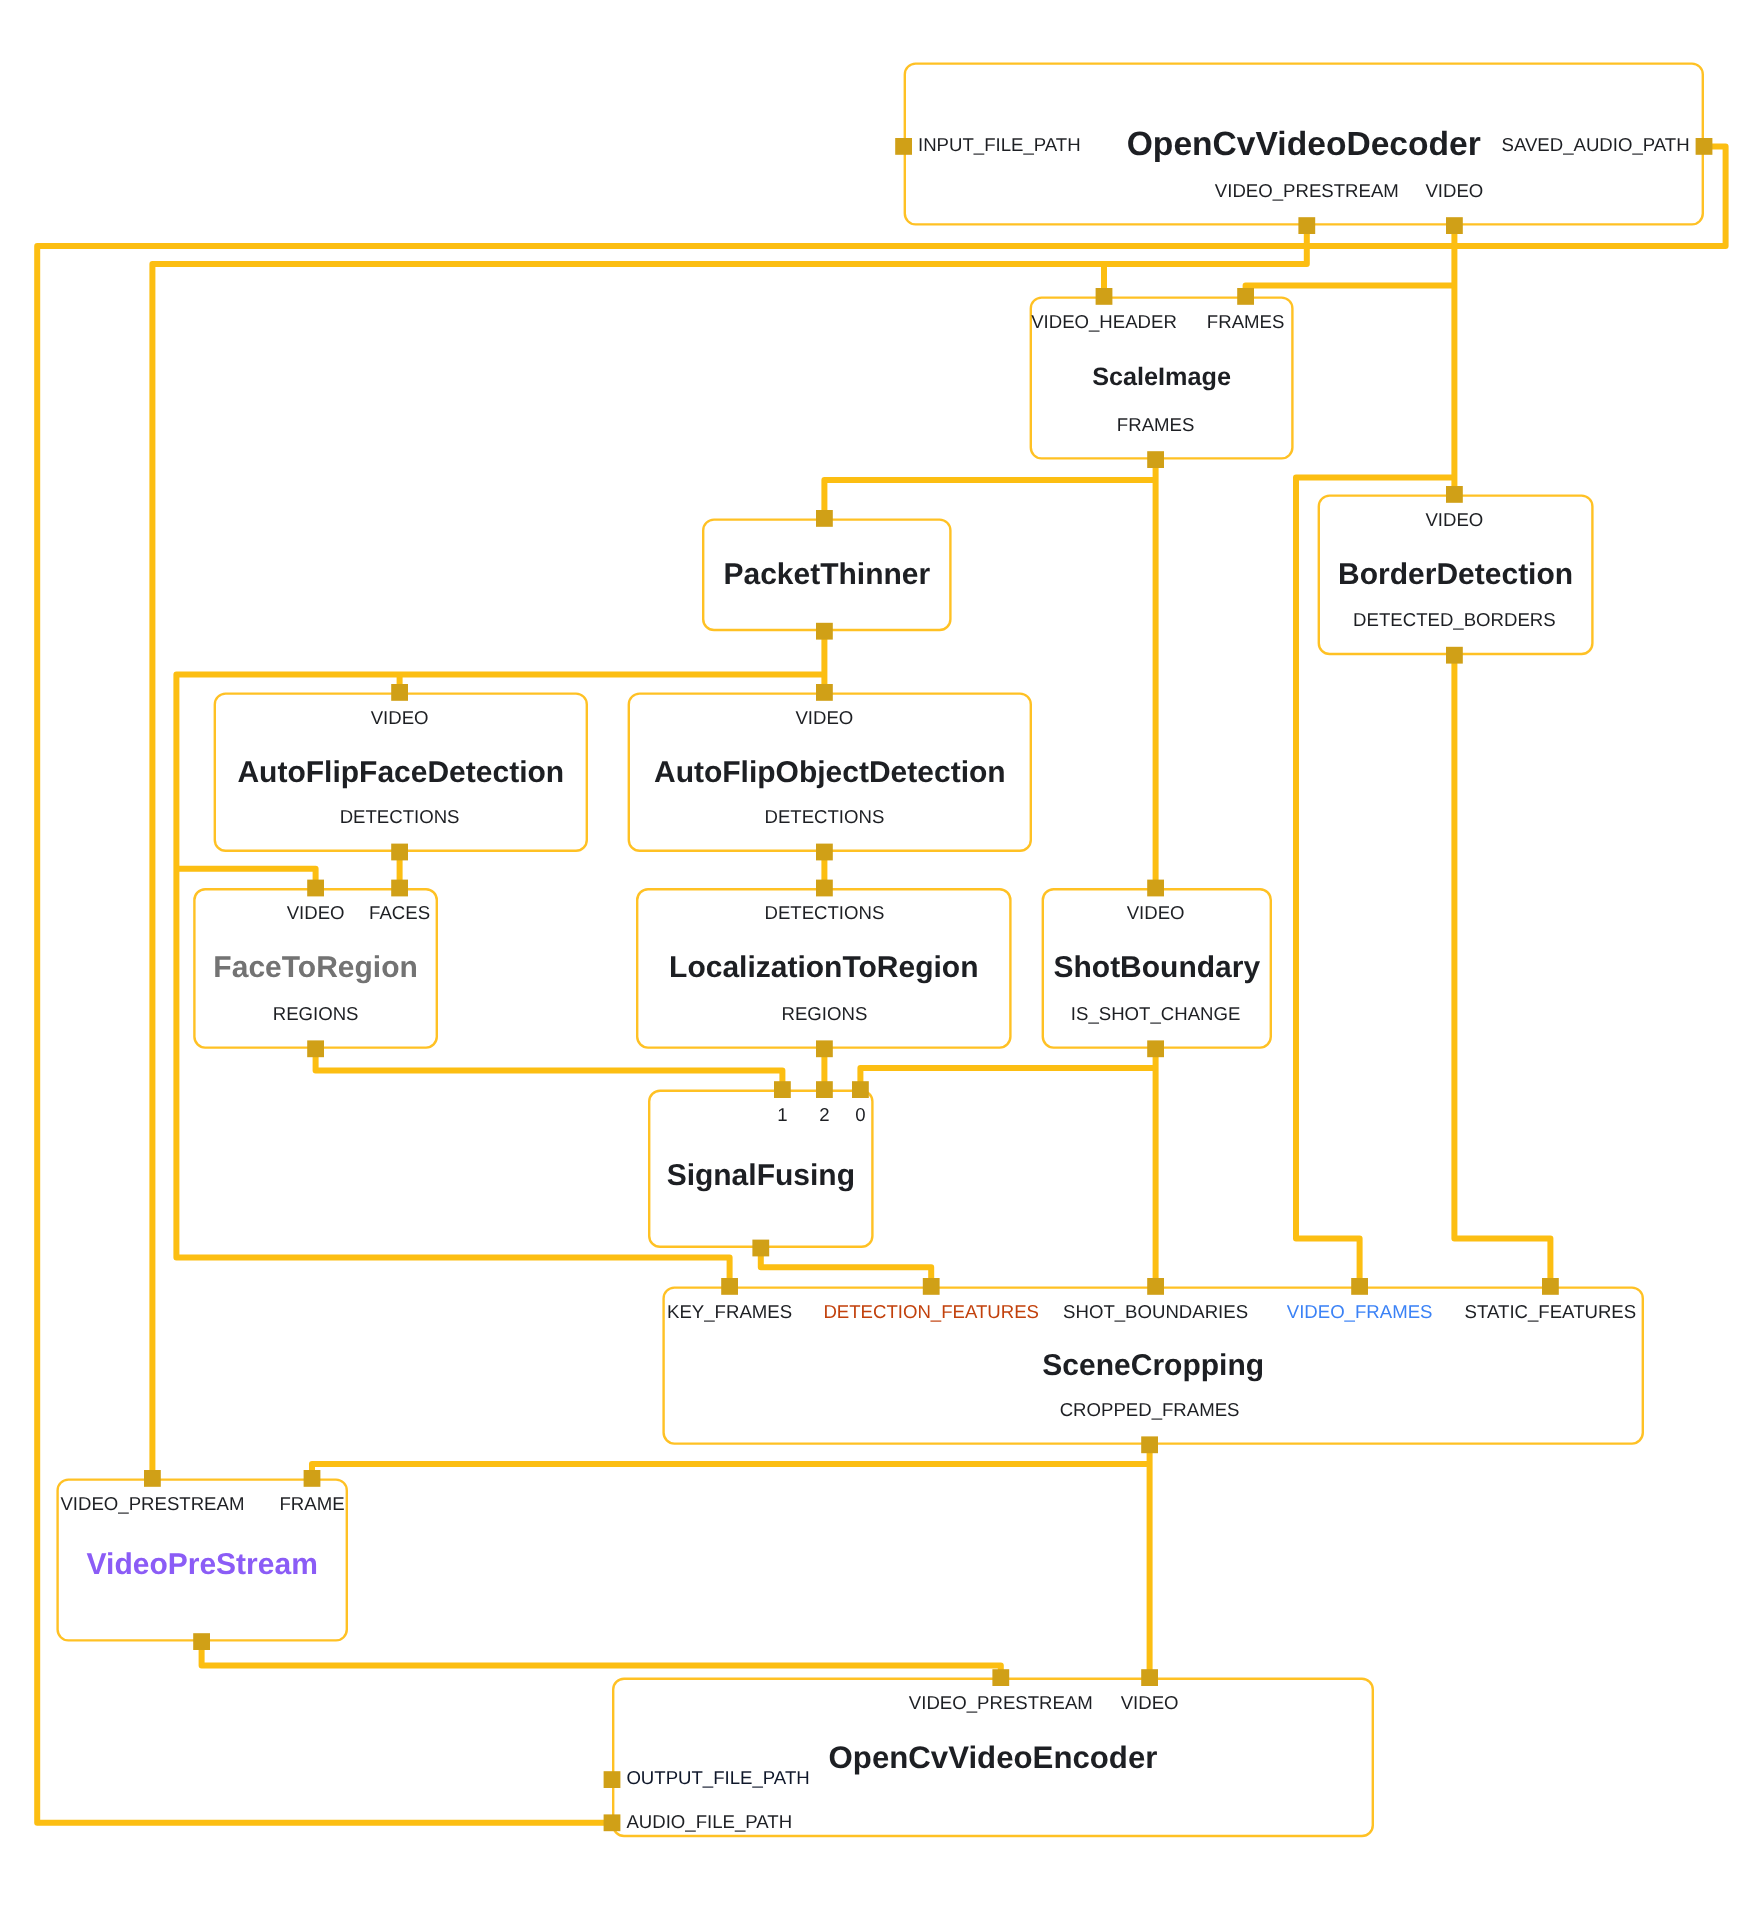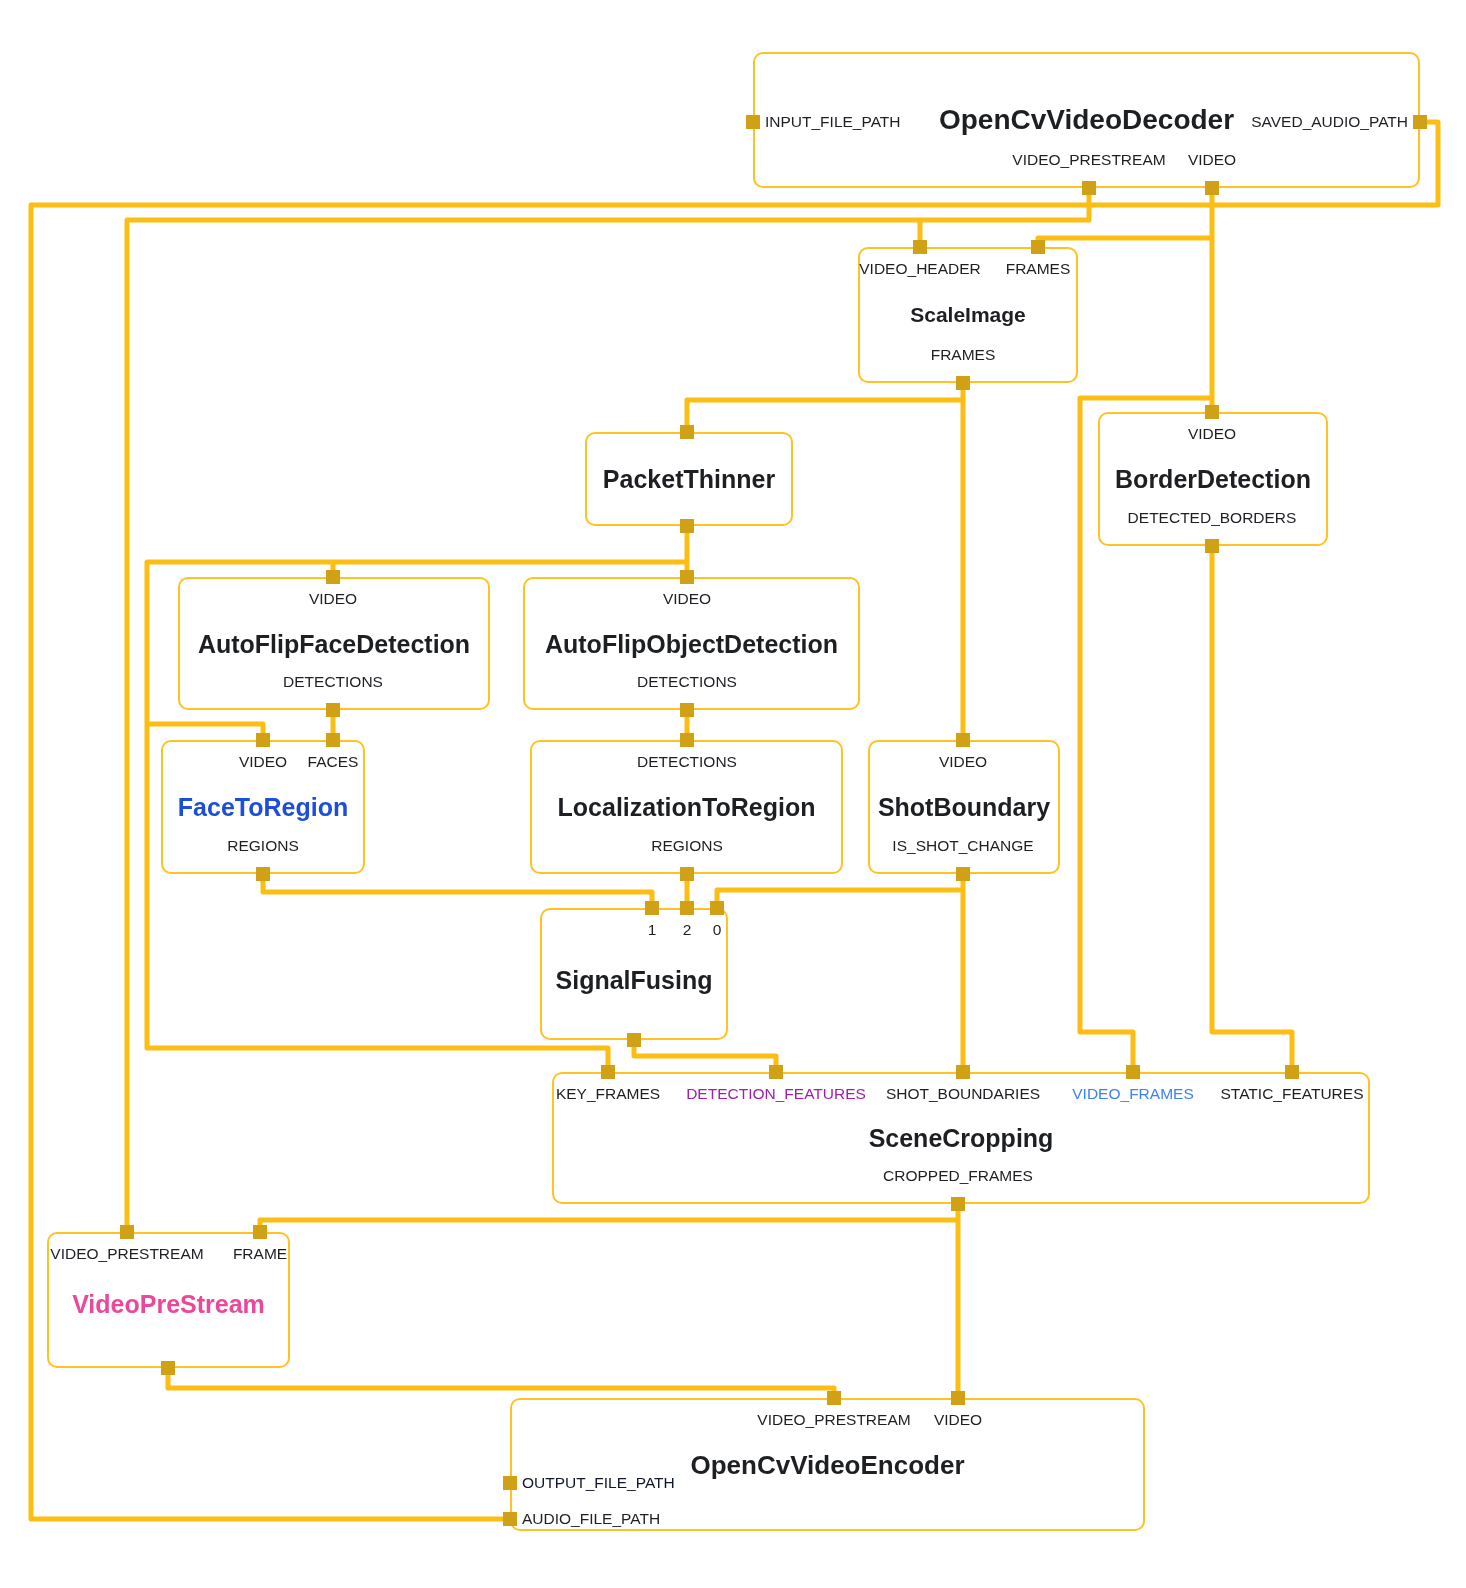--- a/index.html
+++ b/index.html
@@ -77,21 +77,21 @@
     <div class="port" style="left: 333px; top: 577px; background: rgb(208, 160, 23);"></div>
     <span class="lbl center" style="left: 333px; top: 682px; color: rgb(29, 31, 35);">DETECTIONS</span>
     <div class="port" style="left: 333px; top: 710px; background: rgb(208, 160, 23);"></div>
     <div class="node" style="left: 523px; top: 577px; width: 337px; height: 133px; border: 2.5px solid rgb(255, 193, 36);"></div>
     <span class="lbl center title" style="left: 691.5px; top: 643.5px; color: rgb(29, 31, 35); font-size: 25px;">AutoFlipObjectDetection</span>
     <span class="lbl center" style="left: 687px; top: 599px; color: rgb(29, 31, 35);">VIDEO</span>
     <div class="port" style="left: 687px; top: 577px; background: rgb(208, 160, 23);"></div>
     <span class="lbl center" style="left: 687px; top: 682px; color: rgb(29, 31, 35);">DETECTIONS</span>
     <div class="port" style="left: 687px; top: 710px; background: rgb(208, 160, 23);"></div>
     <div class="node" style="left: 161px; top: 740px; width: 204px; height: 134px; border: 2.5px solid rgb(255, 193, 36);"></div>
-    <span class="lbl center title" style="left: 263px; top: 807px; color: #1d4ed8; font-size: 25px;">FaceToRegion</span>
+    <span class="lbl center title" style="left: 263px; top: 807px; color: #737373; font-size: 25px;">FaceToRegion</span>
     <span class="lbl center" style="left: 263px; top: 762px; color: rgb(29, 31, 35);">VIDEO</span>
     <div class="port" style="left: 263px; top: 740px; background: rgb(208, 160, 23);"></div>
     <span class="lbl center" style="left: 333px; top: 762px; color: rgb(29, 31, 35);">FACES</span>
     <div class="port" style="left: 333px; top: 740px; background: rgb(208, 160, 23);"></div>
     <span class="lbl center" style="left: 263px; top: 846px; color: rgb(29, 31, 35);">REGIONS</span>
     <div class="port" style="left: 263px; top: 874px; background: rgb(208, 160, 23);"></div>
     <div class="node" style="left: 530px; top: 740px; width: 313px; height: 134px; border: 2.5px solid rgb(255, 193, 36);"></div>
     <span class="lbl center title" style="left: 686.5px; top: 807px; color: rgb(29, 31, 35); font-size: 25px;">LocalizationToRegion</span>
     <span class="lbl center" style="left: 687px; top: 762px; color: rgb(29, 31, 35);">DETECTIONS</span>
     <div class="port" style="left: 687px; top: 740px; background: rgb(208, 160, 23);"></div>
@@ -109,32 +109,32 @@
     <div class="port" style="left: 652px; top: 908px; background: rgb(208, 160, 23);"></div>
     <span class="lbl center" style="left: 687px; top: 930px; color: rgb(29, 31, 35);">2</span>
     <div class="port" style="left: 687px; top: 908px; background: rgb(208, 160, 23);"></div>
     <span class="lbl center" style="left: 717px; top: 930px; color: rgb(29, 31, 35);">0</span>
     <div class="port" style="left: 717px; top: 908px; background: rgb(208, 160, 23);"></div>
     <div class="port" style="left: 634px; top: 1040px; background: rgb(208, 160, 23);"></div>
     <div class="node" style="left: 552px; top: 1072px; width: 818px; height: 132px; border: 2.5px solid rgb(255, 193, 36);"></div>
     <span class="lbl center title" style="left: 961px; top: 1138px; color: rgb(29, 31, 35); font-size: 25px;">SceneCropping</span>
     <span class="lbl center" style="left: 608px; top: 1094px; color: rgb(29, 31, 35); text-align: right;">KEY_FRAMES</span>
     <div class="port" style="left: 608px; top: 1072px; background: rgb(208, 160, 23);"></div>
-    <span class="lbl center" style="left: 776px; top: 1094px; color: #a21caf;">DETECTION_FEATURES</span>
+    <span class="lbl center" style="left: 776px; top: 1094px; color: #c2410c;">DETECTION_FEATURES</span>
     <div class="port" style="left: 776px; top: 1072px; background: rgb(208, 160, 23);"></div>
     <span class="lbl center" style="left: 963px; top: 1094px; color: rgb(29, 31, 35);">SHOT_BOUNDARIES</span>
     <div class="port" style="left: 963px; top: 1072px; background: rgb(208, 160, 23);"></div>
     <span class="lbl center" style="left: 1133px; top: 1094px; color: #3b82f6;">VIDEO_FRAMES</span>
     <div class="port" style="left: 1133px; top: 1072px; background: rgb(208, 160, 23);"></div>
     <span class="lbl center" style="left: 1292px; top: 1094px; color: rgb(29, 31, 35);">STATIC_FEATURES</span>
     <div class="port" style="left: 1292px; top: 1072px; background: rgb(208, 160, 23);"></div>
     <span class="lbl center" style="left: 958px; top: 1176px; color: rgb(29, 31, 35);">CROPPED_FRAMES</span>
     <div class="port" style="left: 958px; top: 1204px; background: rgb(208, 160, 23);"></div>
     <div class="node" style="left: 47px; top: 1232px; width: 243px; height: 136px; border: 2.5px solid rgb(255, 193, 36);"></div>
-    <span class="lbl center title" style="left: 168.5px; top: 1304px; color: #ec4899; font-size: 25px;">VideoPreStream</span>
+    <span class="lbl center title" style="left: 168.5px; top: 1304px; color: #8b5cf6; font-size: 25px;">VideoPreStream</span>
     <span class="lbl center" style="left: 127px; top: 1254px; color: rgb(29, 31, 35);">VIDEO_PRESTREAM</span>
     <div class="port" style="left: 127px; top: 1232px; background: rgb(208, 160, 23);"></div>
     <span class="lbl center" style="left: 260px; top: 1254px; color: rgb(29, 31, 35);">FRAME</span>
     <div class="port" style="left: 260px; top: 1232px; background: rgb(208, 160, 23);"></div>
     <div class="port" style="left: 168px; top: 1368px; background: rgb(208, 160, 23);"></div>
     <div class="node" style="left: 510px; top: 1398px; width: 635px; height: 133px; border: 2.5px solid rgb(255, 193, 36);"></div>
     <span class="lbl center title" style="left: 827.5px; top: 1464.5px; color: rgb(29, 31, 35); font-size: 26px;">OpenCvVideoEncoder</span>
     <span class="lbl center" style="left: 834px; top: 1420px; color: rgb(29, 31, 35);">VIDEO_PRESTREAM</span>
     <div class="port" style="left: 834px; top: 1398px; background: rgb(208, 160, 23);"></div>
     <span class="lbl center" style="left: 958px; top: 1420px; color: rgb(29, 31, 35);">VIDEO</span>

